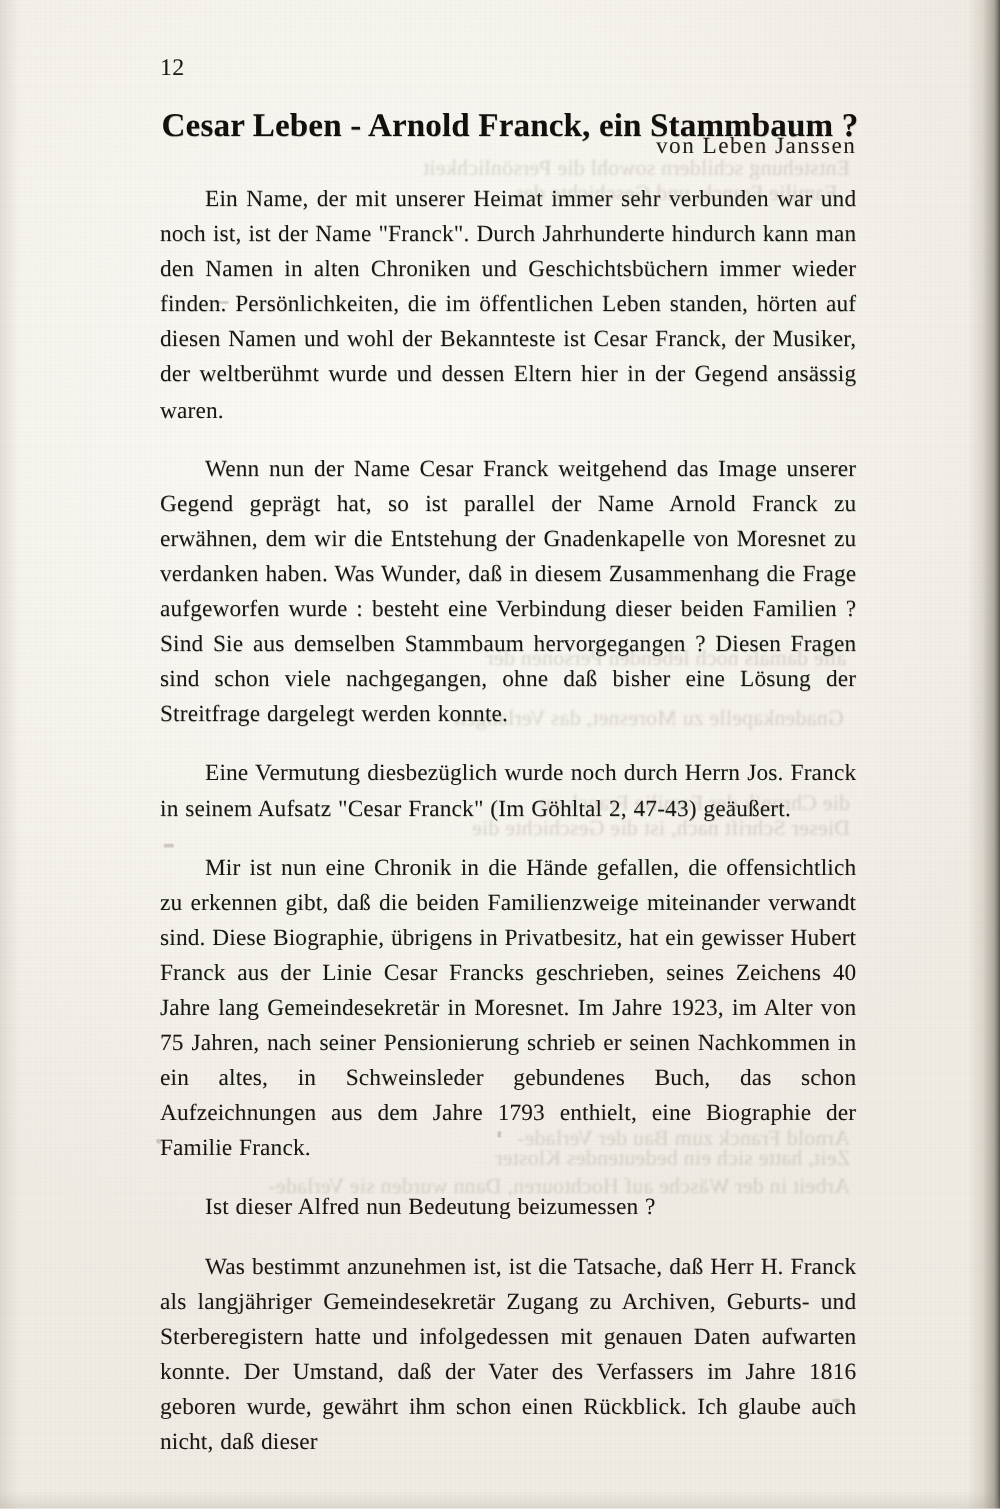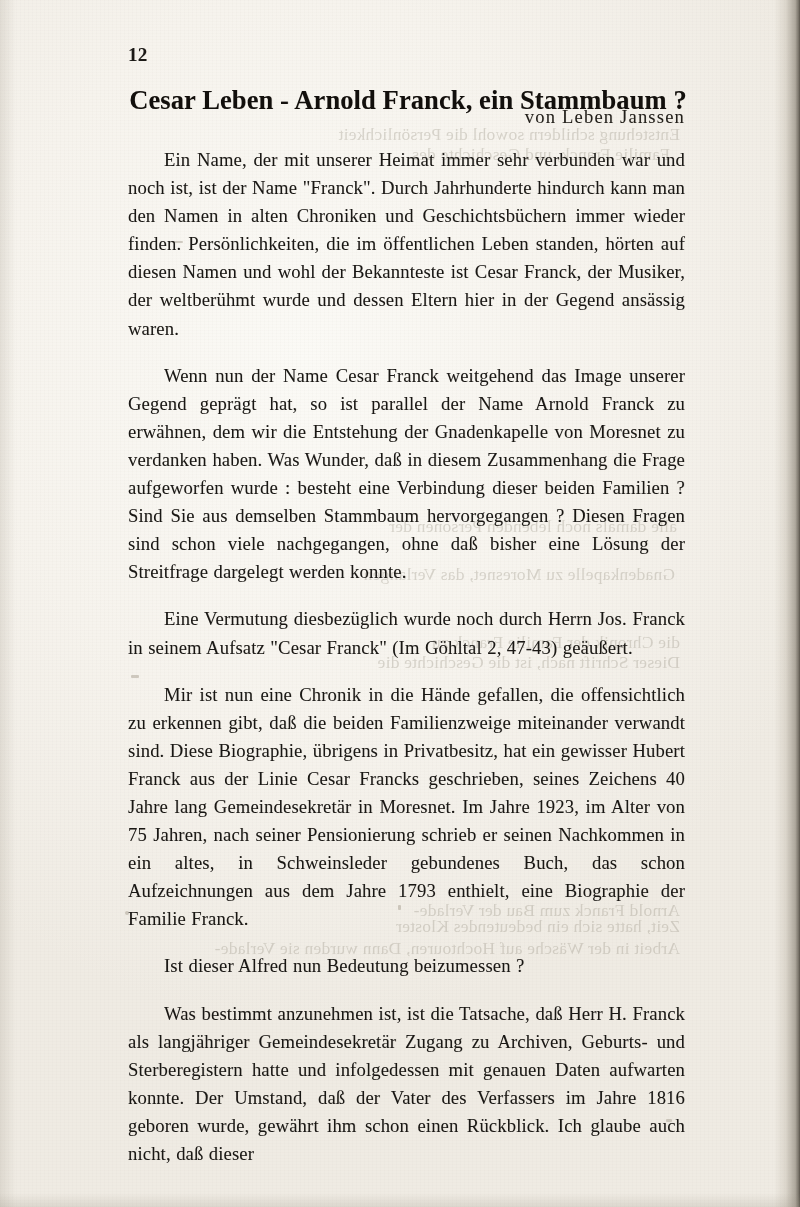--- a/index.html
+++ b/index.html
@@ -86,21 +86,21 @@
     filter: blur(0.7px);
     pointer-events: none;
     user-select: none;
   }
 
   .folio {
     position: absolute;
     left: 128px;
     top: 44px;
     font-size: 19px;
-    font-weight: 700;
+    font-weight: 400;
     letter-spacing: 0.3px;
     color: #1b1916;
   }
 
   .title {
     position: absolute;
     left: 124px;
     top: 67px;
     width: 568px;
     font-size: 26.5px;

